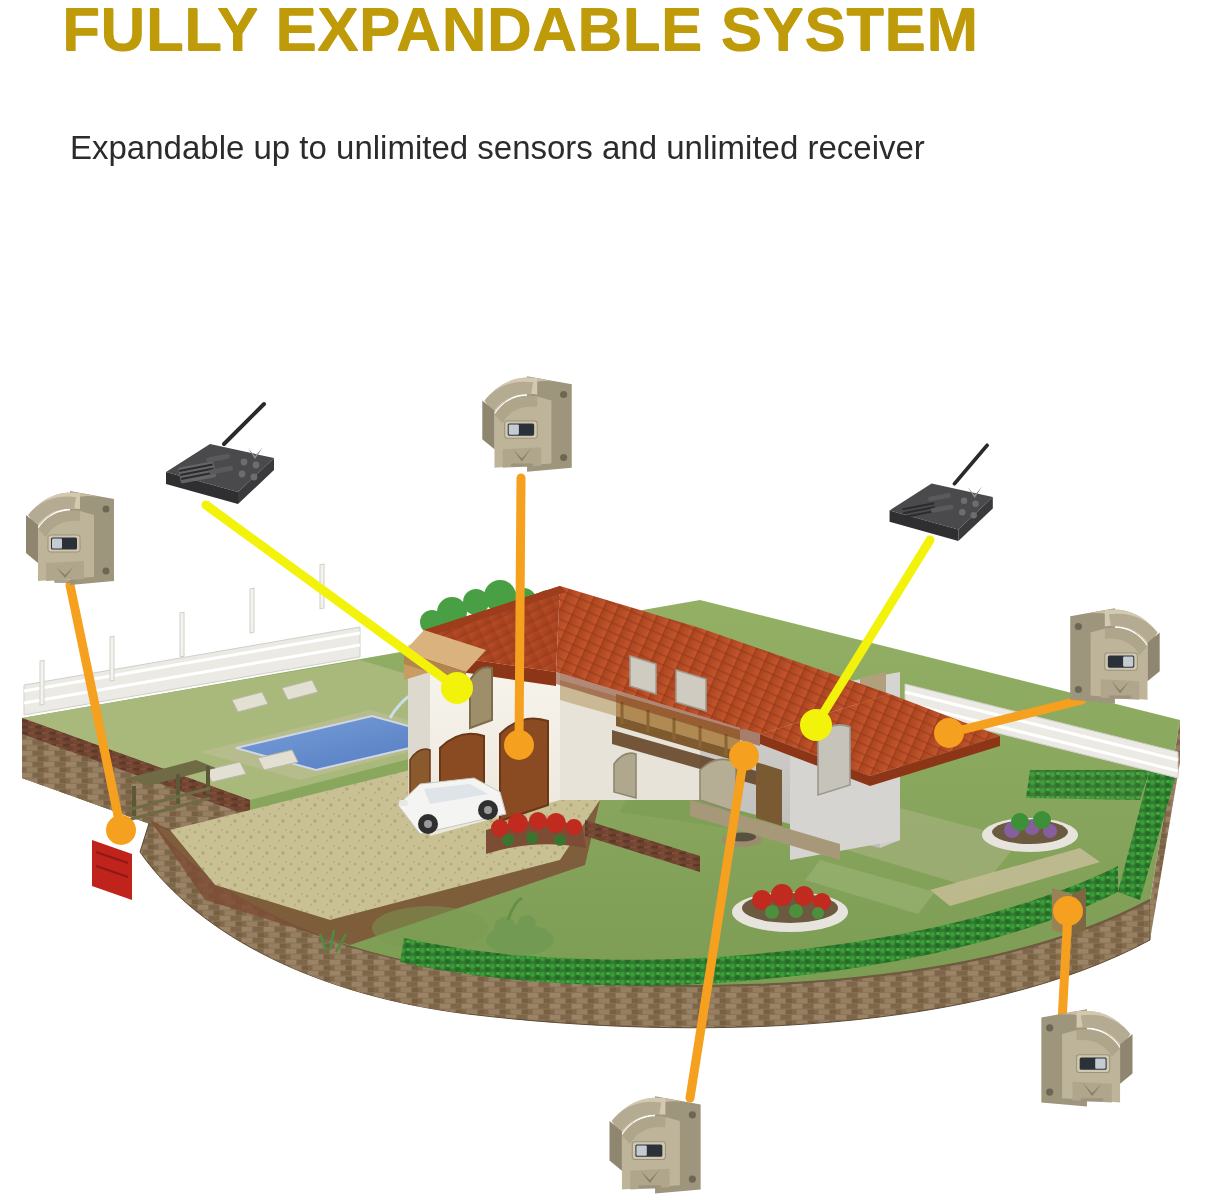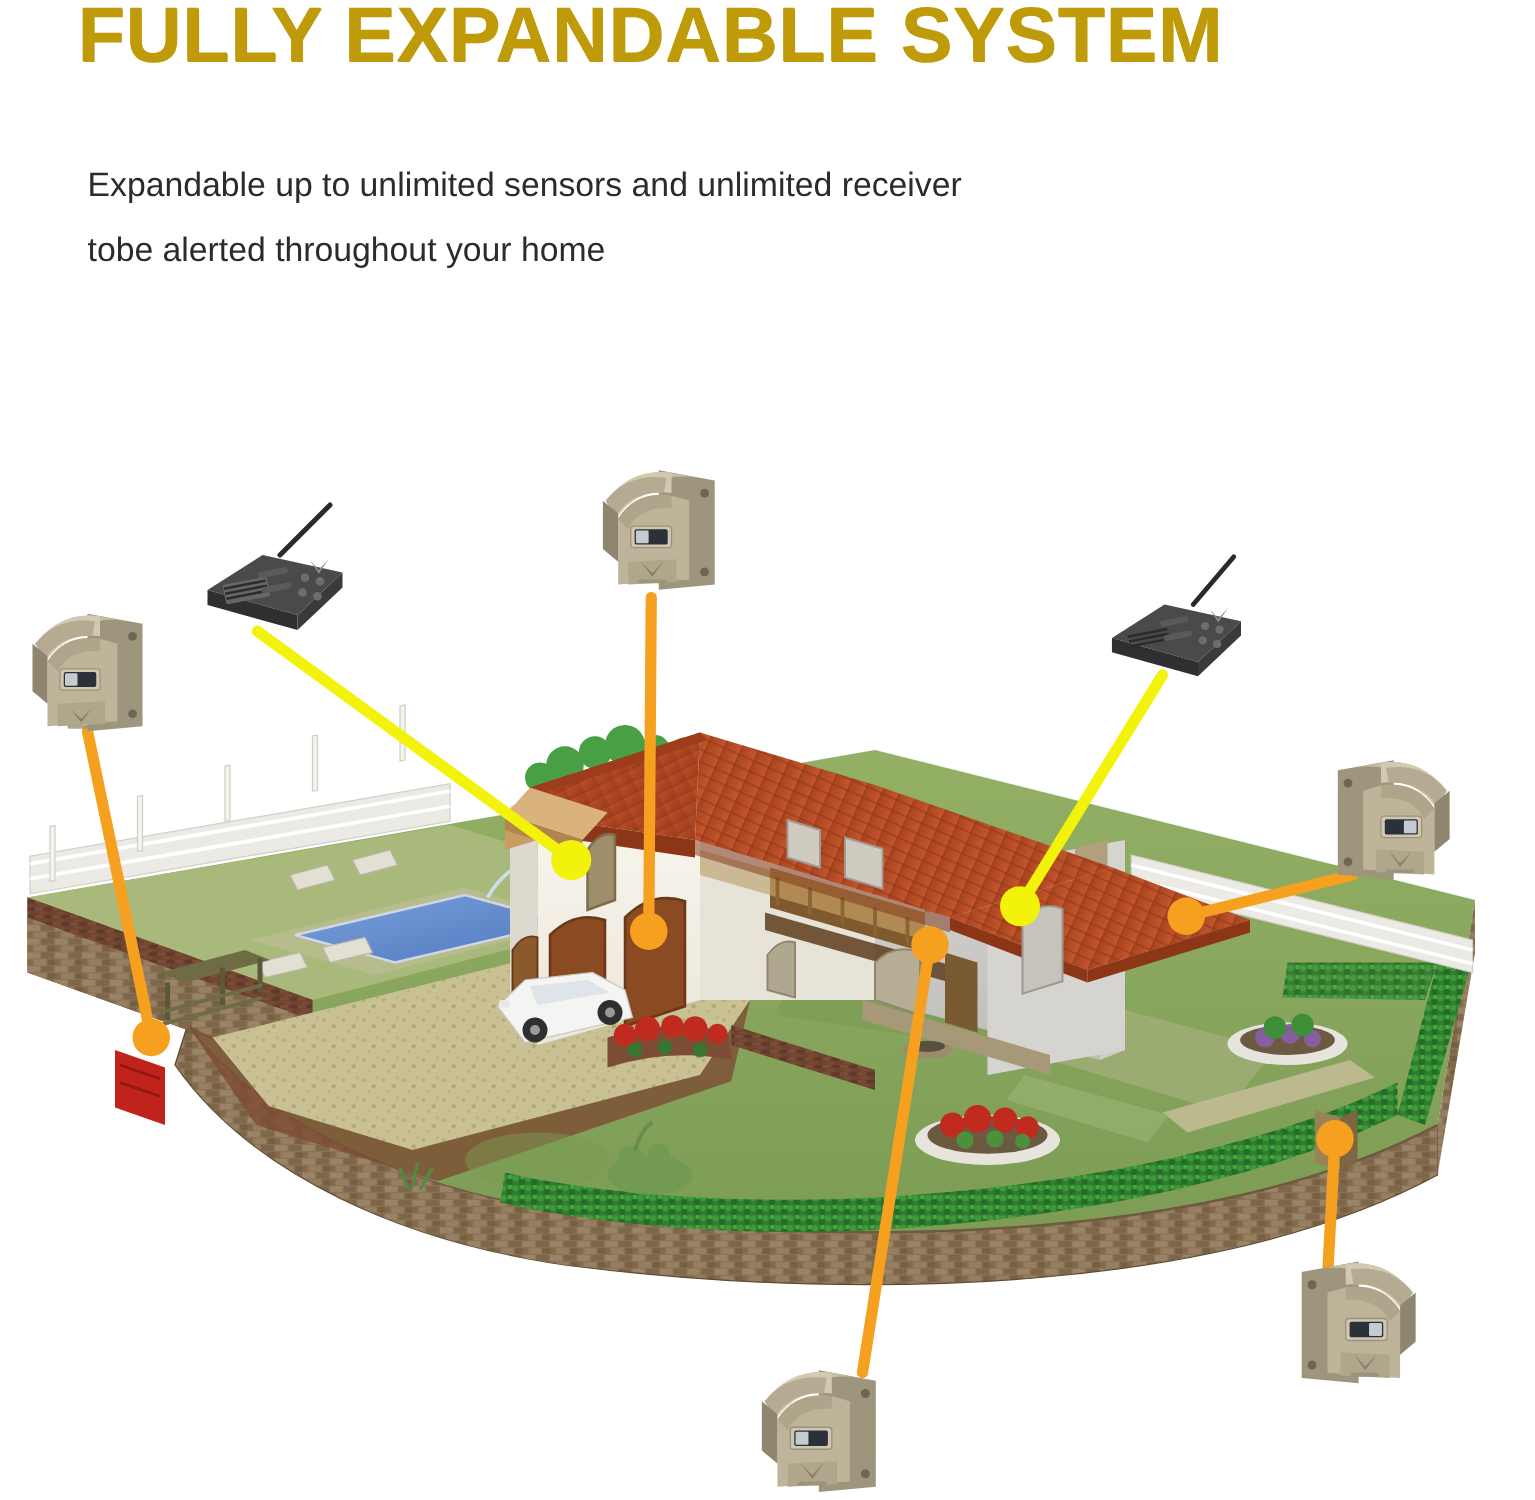--- a/index.html
+++ b/index.html
@@ -27,21 +27,21 @@
     line-height: 1.05;
     color: #bf9b09;
     white-space: nowrap;
     font-family: "Liberation Sans", sans-serif;
     text-shadow: 0.5px 0.5px 0 #bf9b09;
   }
   #subcopy {
     position: absolute;
     left: 70px; top: 122px;
     width: 1110px;
-    font-size: 27px;
+    font-size: 33px;
     line-height: 52px;
     color: #2b2b2b;
     font-family: "Liberation Sans", sans-serif;
     font-weight: 400;
   }
   #subcopy .ln { display: block; white-space: nowrap; }
 
   
   #stage {
     position: absolute;
@@ -54,21 +54,20 @@
   .device { position: absolute; }
   .device svg { display: block; }
 </style>
 </head>
 <body>
 
 <div id="headline">FULLY EXPANDABLE SYSTEM</div>
 
 <div id="subcopy">
   <span class="ln">Expandable up to unlimited sensors and unlimited receiver</span>
-  <span class="ln">tobe alerted throughout your home</span>
 </div>
 
 <div id="stage">
 
   <svg class="layer" width="1228" height="900" viewBox="0 0 1228 900">
     <defs>
       <linearGradient id="gLawn" x1="0" y1="0" x2="0" y2="1">
         <stop offset="0" stop-color="#9cb86d"></stop>
           <stop offset="1" stop-color="#86a65c"></stop>
       </linearGradient>

